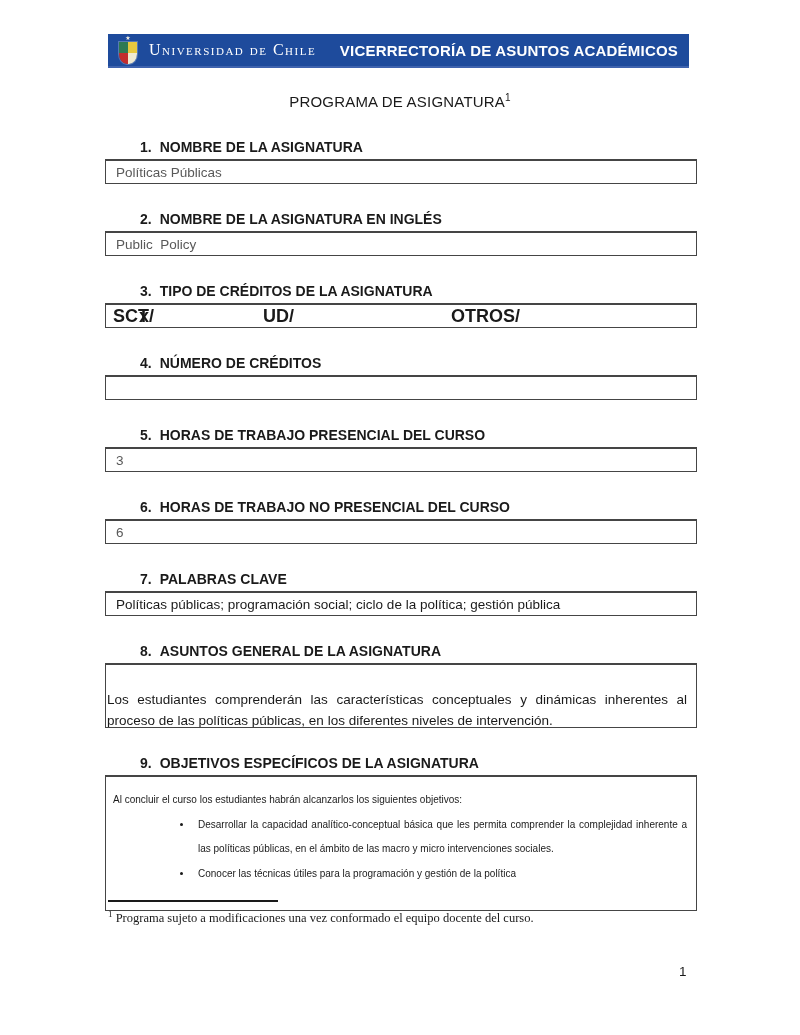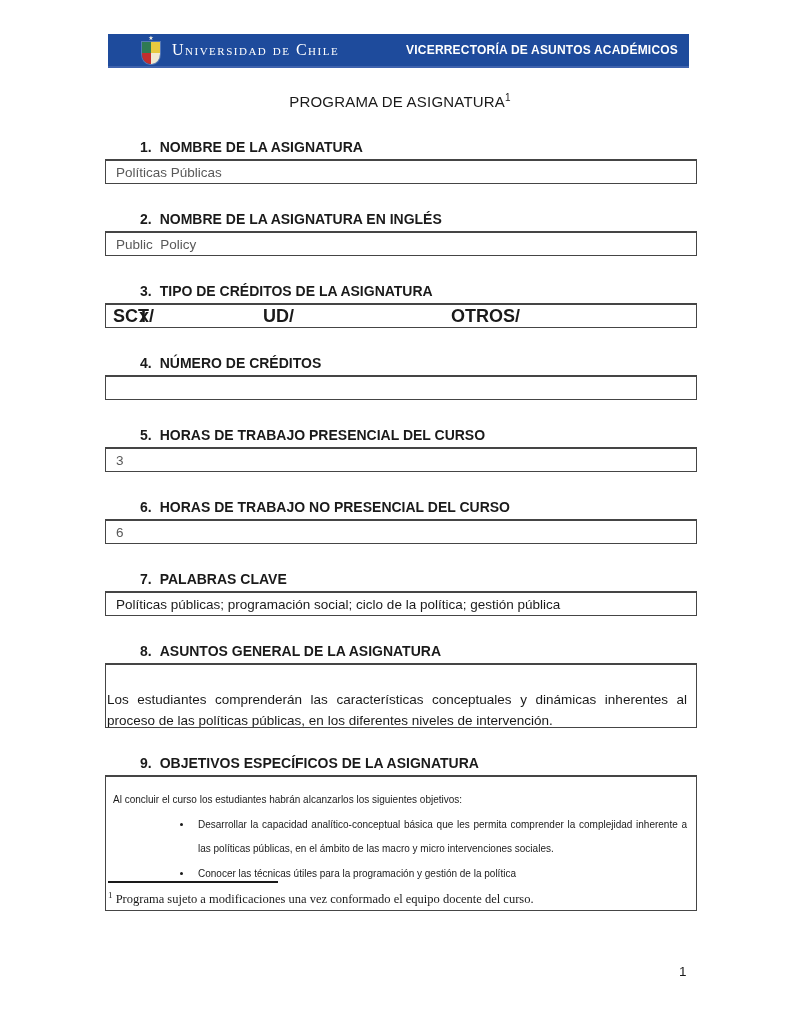--- a/index.html
+++ b/index.html
@@ -13,21 +13,21 @@
     overflow:hidden;
     margin:0 auto;
   }
 
   
   .banner {
     position:absolute; left:108px; top:34px;
     width:581px; height:34px;
     background:#1e4b9c;
     border-bottom:2px solid #3f63ae;
-    display:flex; align-items:center;padding-left:23px;
+    display:flex; align-items:center;
   }
   .crest-wrap {
     width:24px; margin-left:8px;
     display:flex; flex-direction:column; align-items:center;
   }
   .crest-star { color:#f5f0e0; font-size:6px; line-height:5px; }
   .crest {
     width:18px; height:22px; margin-top:1px;
     display:grid; grid-template-columns:1fr 1fr; grid-template-rows:1fr 1fr;
     border-radius:0 0 45% 45%; overflow:hidden;
@@ -41,21 +41,21 @@
     margin-left:9px;
     font-family:"Liberation Serif", serif;
     font-variant:small-caps;
     color:#ffffff;
     font-size:16px; letter-spacing:1.5px;
     white-space:nowrap;
   }
   .office-name {
     margin-left:auto; padding-right:11px;
     color:#ffffff; font-weight:700;
-    font-size:12px; letter-spacing:0.2px;
+    font-size:15px; letter-spacing:0.2px;
     white-space:nowrap;
   }
 
   
   .doc-title {
     position:absolute; left:0; top:92px; width:100%;
     text-align:center; font-size:15px; letter-spacing:0.2px;
   }
   .doc-title sup { font-size:10px; }
 
@@ -104,21 +104,21 @@
     font-size:10px; line-height:24.5px;
   }
   .box-objectives ul {
     margin:0; padding-left:80px;
     text-align:justify;
   }
   .box-objectives li { padding-left:5px; }
 
   
   .footnote {
-    position:absolute; left:108px; top:881px; width:590px;
+    position:absolute; left:108px; top:900px; width:590px;
     font-family:"Liberation Serif", serif;
   }
   .footnote-rule { width:170px; border-top:2px solid #1a1a1a; margin-bottom:7px; }
   .footnote-text { font-size:12.5px; }
   .footnote-text sup { font-size:9px; }
 
   .page-number {
     position:absolute; left:679px; top:964px;
     font-size:13.5px;
   }

